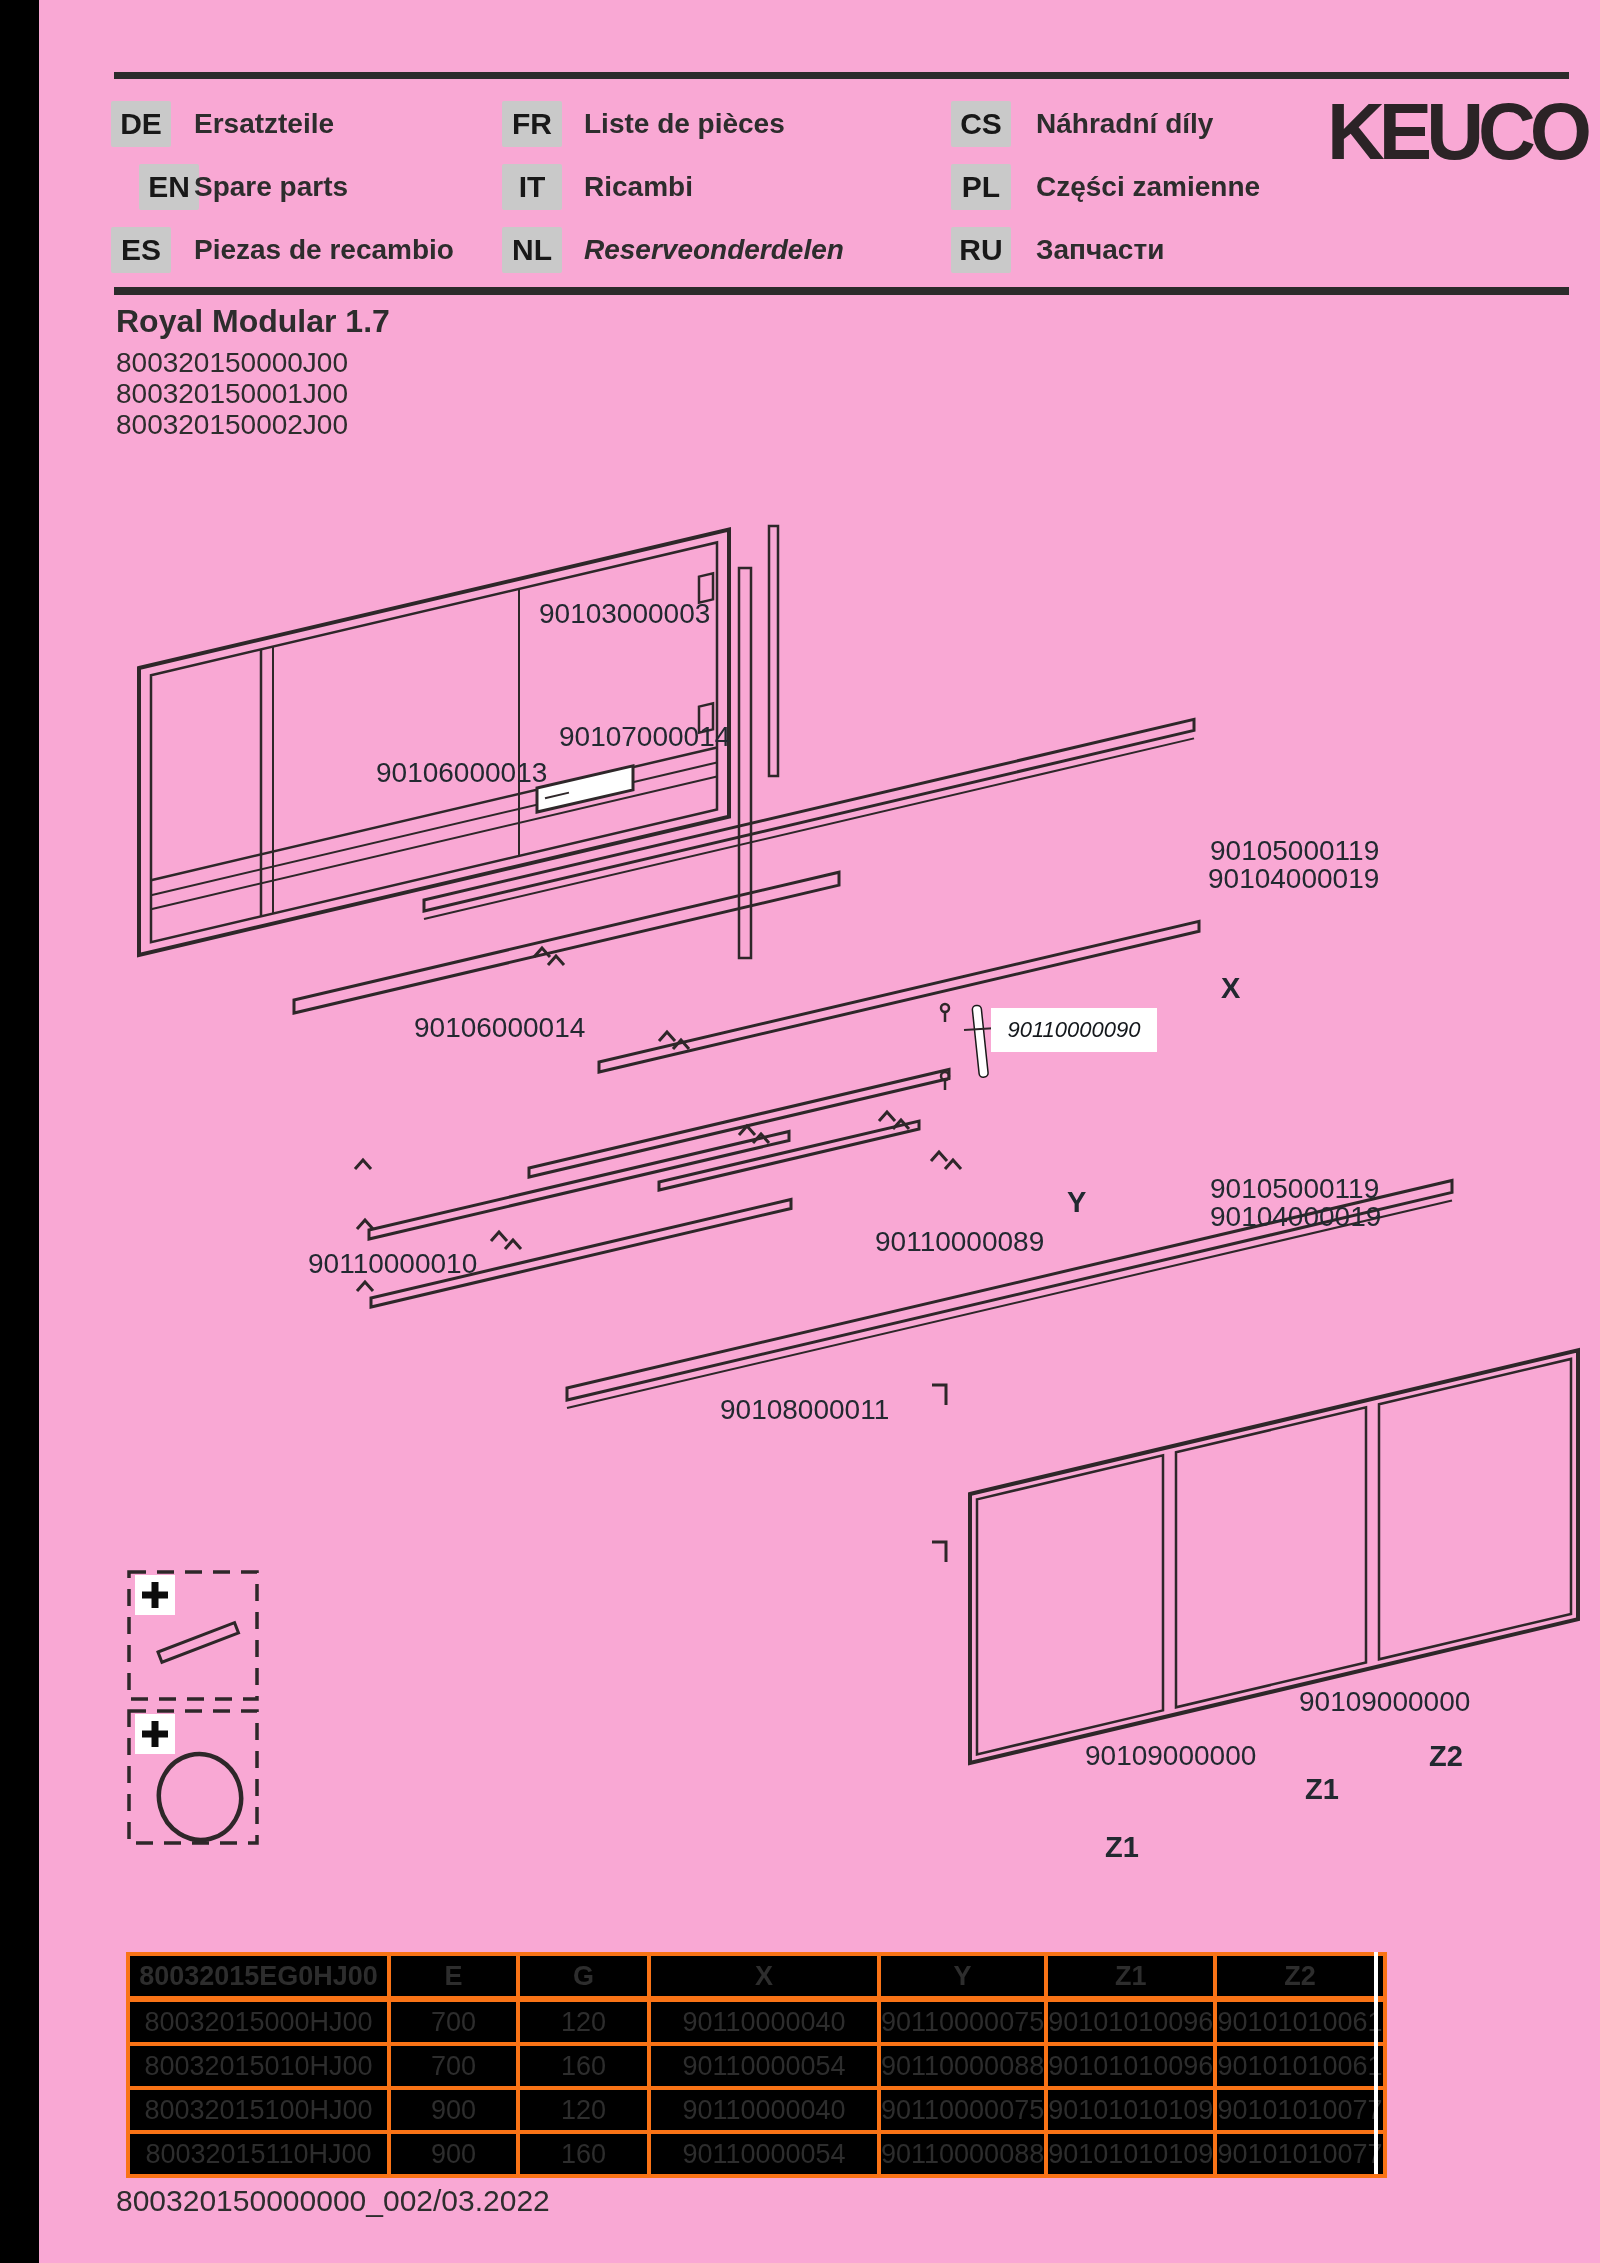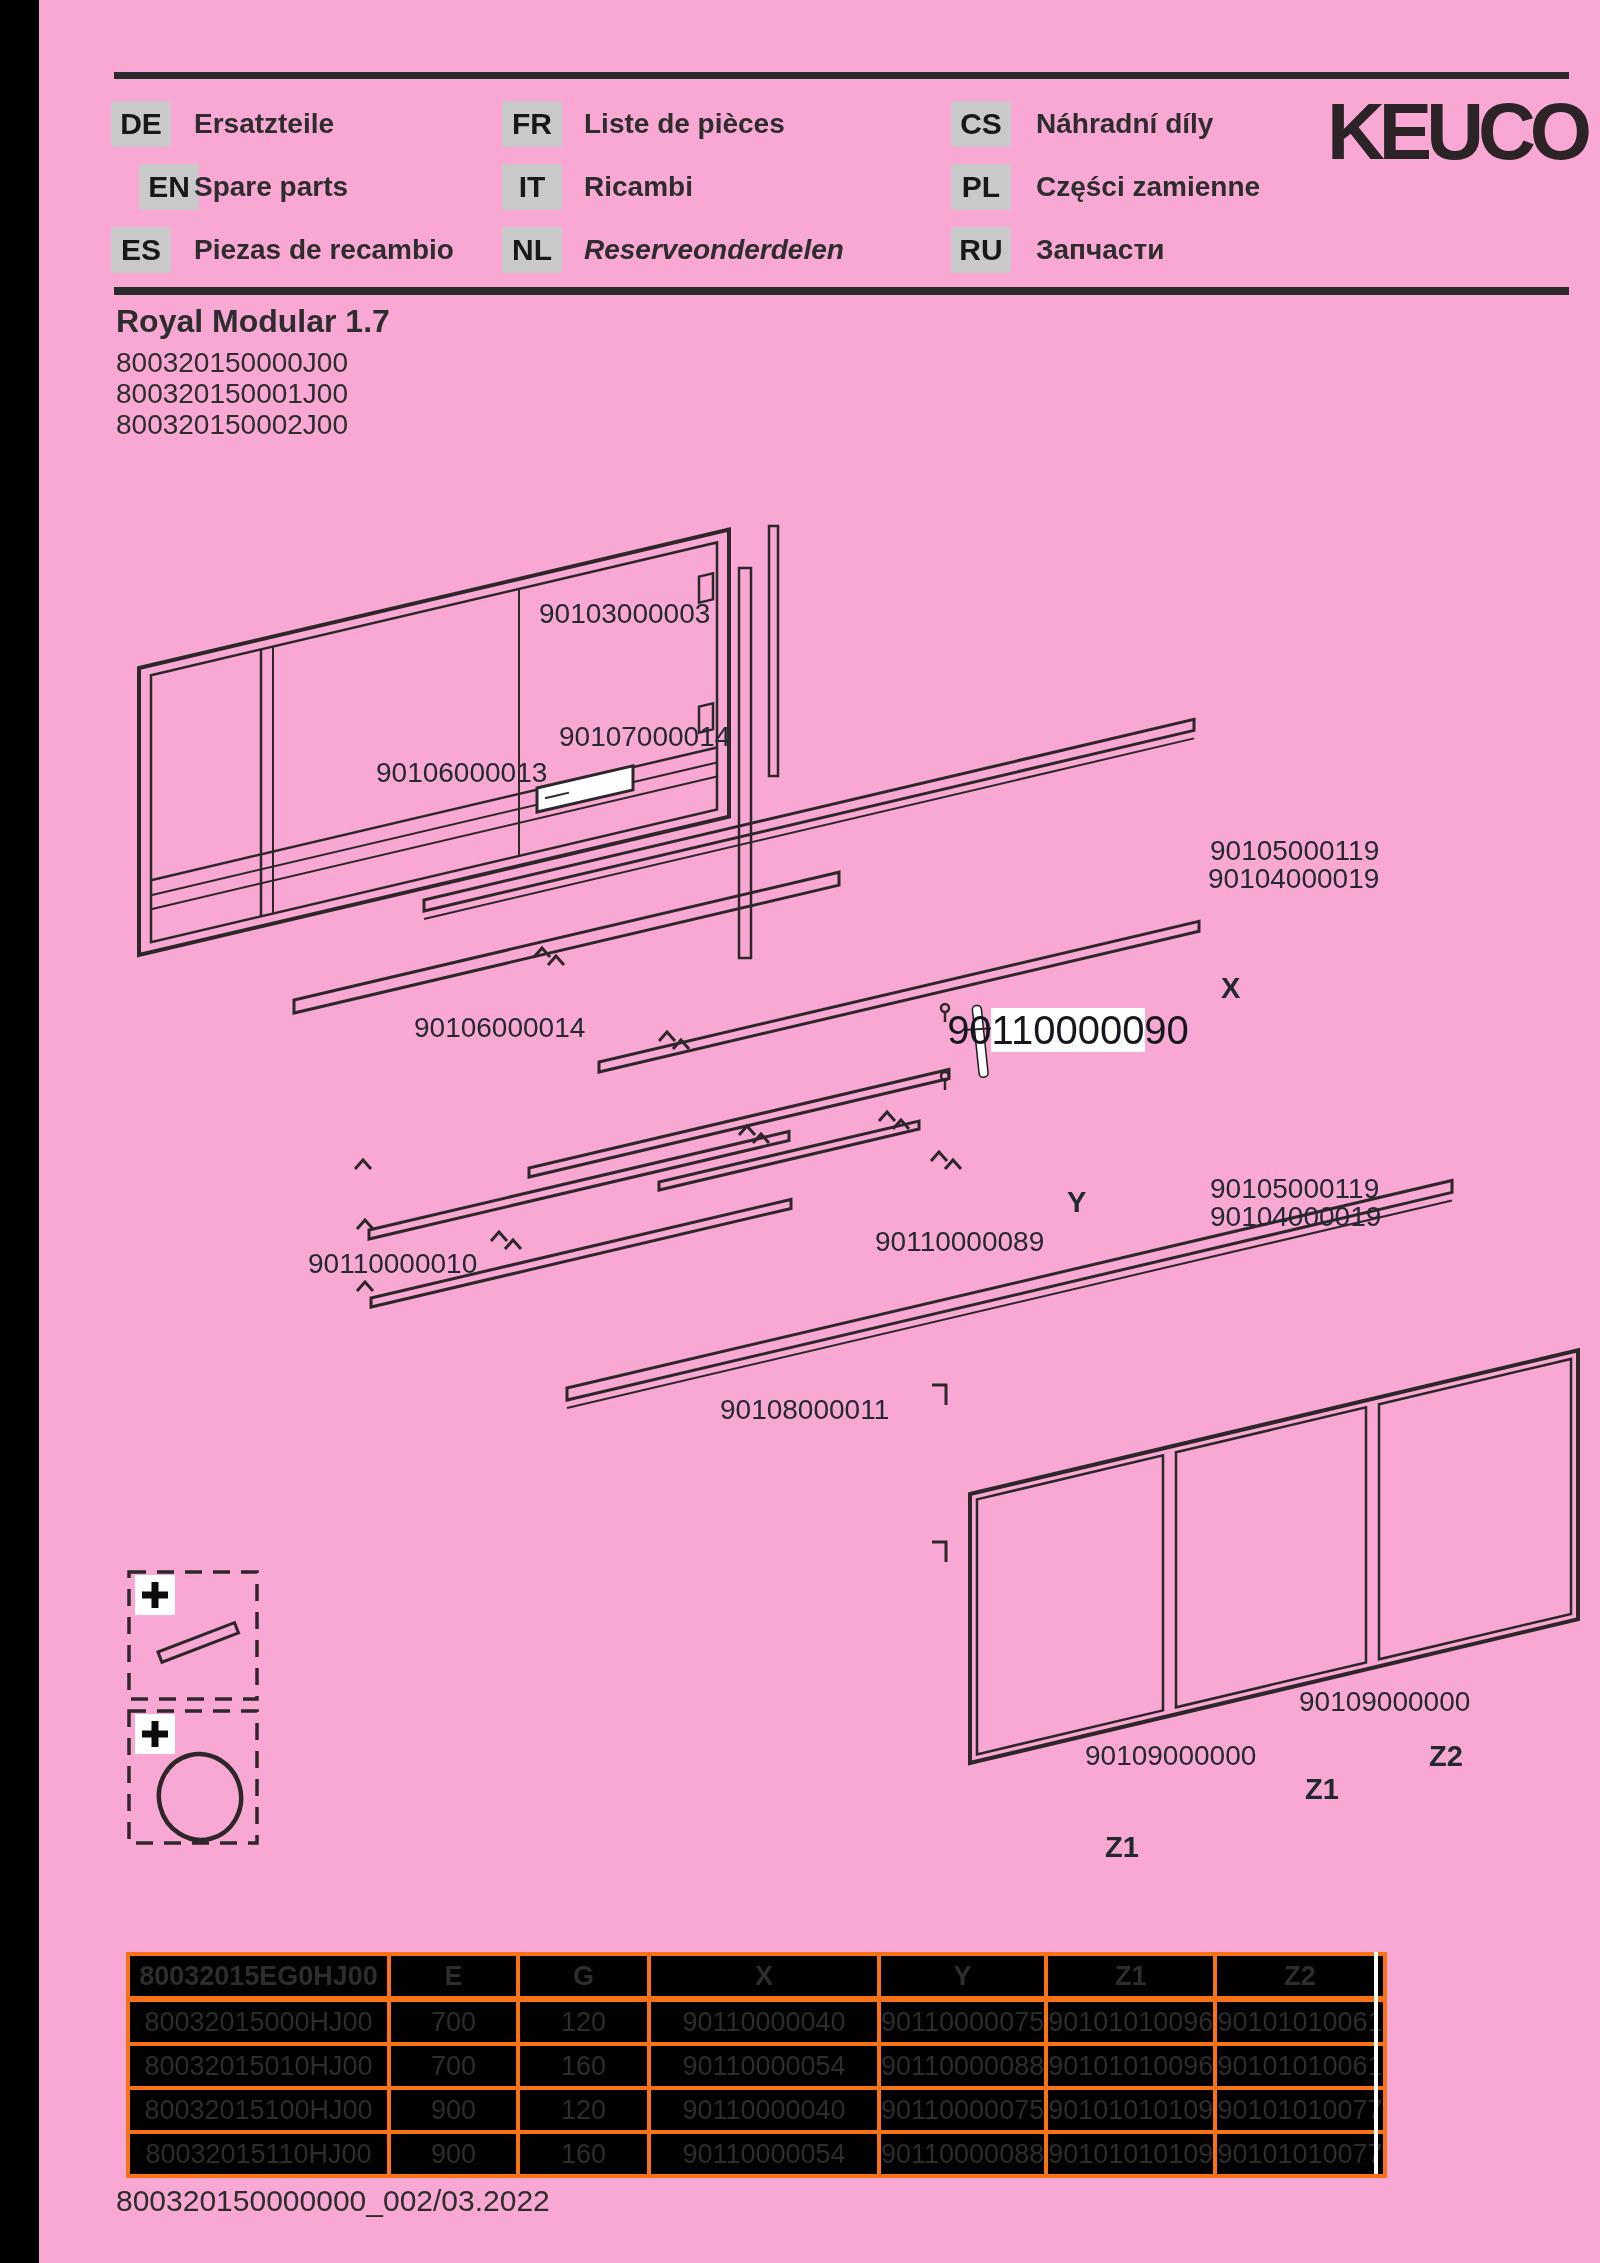--- a/index.html
+++ b/index.html
@@ -12,22 +12,22 @@
          background:#c9c9c9;color:#181818;font-weight:bold;font-size:30px;border-radius:2px;}
   .lang-label{position:absolute;font-weight:bold;font-size:28px;color:#2d2d2d;white-space:nowrap;line-height:46px;}
   .brand{position:absolute;left:1288px;top:92px;font-size:80px;font-weight:bold;color:#2b2326;
          letter-spacing:-6px;line-height:1;}
   .title{position:absolute;left:77px;top:303px;font-size:32px;font-weight:bold;color:#2d2d2d;}
   .codes{position:absolute;left:77px;top:347px;font-size:28px;color:#2d2d2d;line-height:31px;}
   
   #diagram-svg{position:absolute;left:0;top:480px;}
   .dl{position:absolute;font-size:28px;color:#222930;white-space:nowrap;}
   .dlb{font-weight:bold;font-size:29px;}
-  .hl-box{position:absolute;left:952px;top:1008px;width:154px;height:44px;background:#fff;
-          display:flex;align-items:center;justify-content:center;font-size:40px;color:#14181c;}
+  .hl-box{position:absolute;left:952px;top:1008px;width:166px;height:44px;background:#fff;
+          display:flex;align-items:center;justify-content:center;font-size:22px;color:#14181c;font-style:italic;}
   
   .parts-table{position:absolute;left:87px;top:1952px;border-collapse:collapse;}
   .parts-table th,.parts-table td{border:4px solid #f97316;background:#000;color:#2d2d2d;
       font-size:27px;font-weight:normal;text-align:center;padding:0;height:40px;}
   .parts-table thead th{font-weight:bold;border-bottom-width:6px;}
   .parts-table .bseg{font-weight:bold;}
   .white-strip{position:absolute;left:1335px;top:1952px;width:4px;height:222px;background:#fff;}
   .footer{position:absolute;left:77px;top:2184px;font-size:30px;color:#2d2d2d;}
   svg *{vector-effect:non-scaling-stroke;}
 </style>

